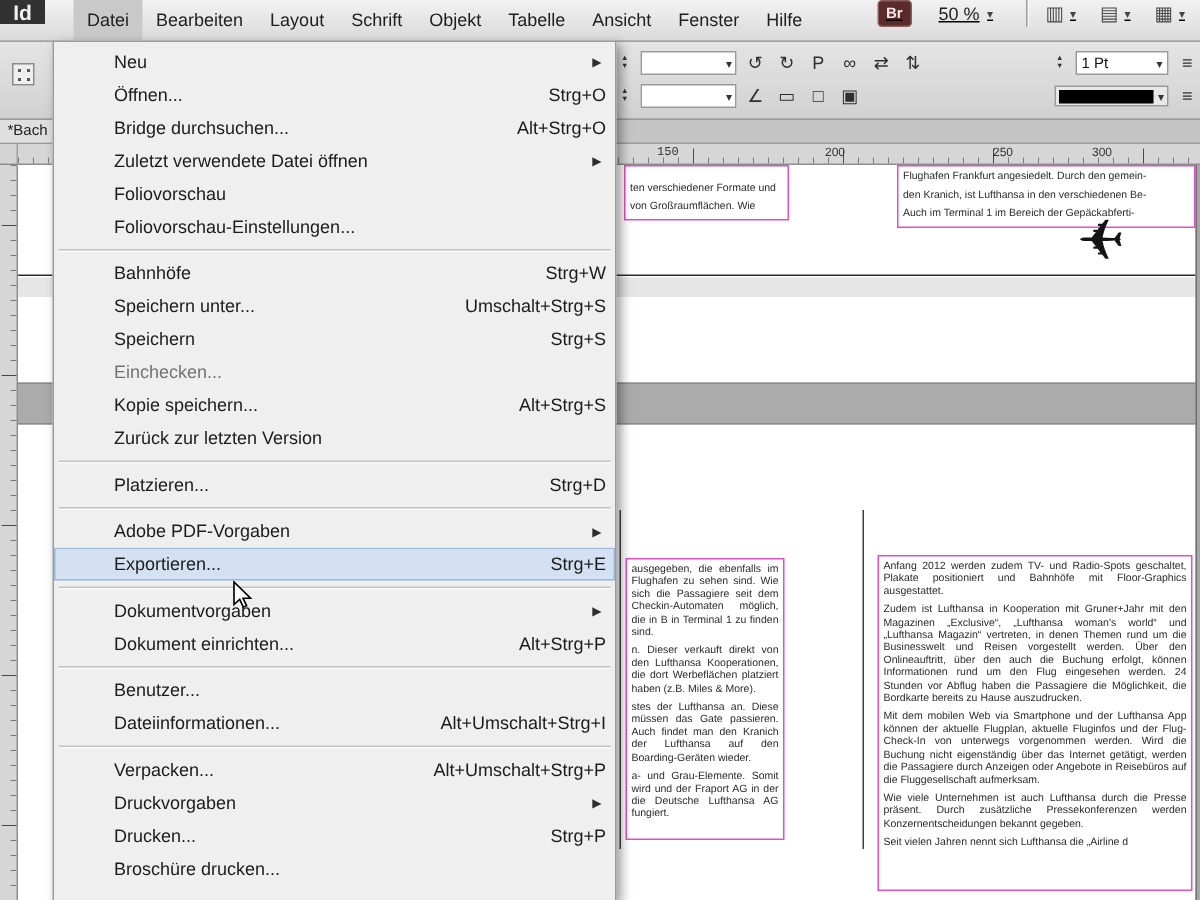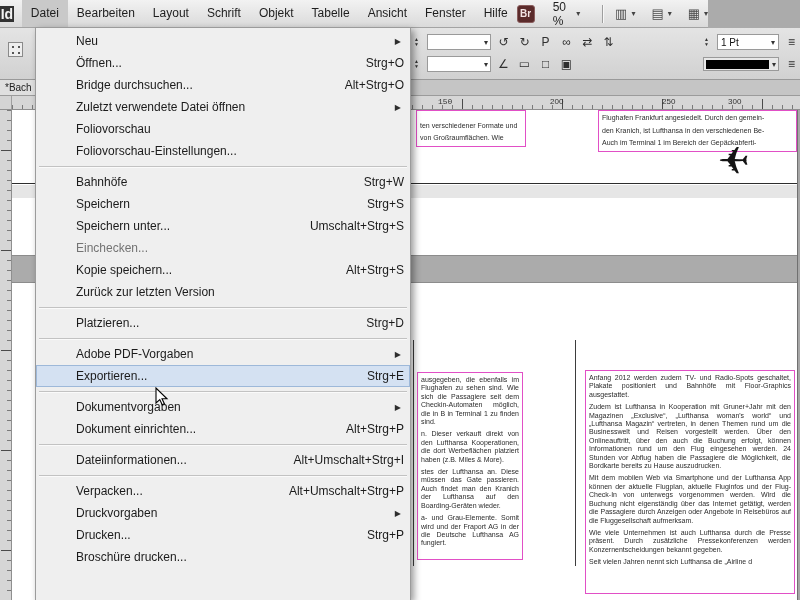--- a/index.html
+++ b/index.html
@@ -1,29 +1,29 @@
 <!DOCTYPE html>
 <html style="--pink: #e14fc6; --hl: #d4e1f2; --pb: #ababab; --br-bg: #5b2b2b;"><head>
 <meta charset="utf-8">
 <style>
   *{margin:0;padding:0;box-sizing:border-box;}
   html,body{width:800px;height:600px;}
   body{font-family:"Liberation Sans","DejaVu Sans",sans-serif;background:#9a9a9a;}
   #app{position:relative;width:800px;height:600px;overflow:hidden;background:#ababab;}
 
   
-  #menubar{position:absolute;top:0;left:0;width:708px;height:28px;
+  #menubar{position:absolute;top:0;left:0;width:800px;height:28px;
     background:linear-gradient(#f2f2f2,#dadada);border-bottom:1px solid #a3a3a3;
-    display:flex;align-items:center;z-index:6;}
+    display:flex;align-items:flex-start;z-index:6;gap:11px;}
   #logo{width:30px;background:#323232;color:#f2f2f2;font-weight:bold;font-size:14px;
     display:flex;align-items:center;justify-content:center;}
   #menubar-items{display:flex;margin-left:8px;}
   .mb-item{padding:0 9px;font-size:12px;line-height:27px;color:#1e1e1e;}
   .mb-item.active{background:#c9c9c9;}
-  #menubar-right{margin-left:auto;display:flex;align-items:center;}
+  #menubar-right{margin-left:auto;display:flex;align-items:center;padding-right:10px;text-decoration:underline;}
   #br-badge{width:23px;height:18px;background:var(--br-bg,#5b2b2b);border:1px solid #8a5d5d;
     border-radius:3px;color:#f3e4e4;font-size:10px;font-weight:bold;
     display:inline-flex;align-items:center;justify-content:center;margin-right:18px;}
   #zoom-control{display:inline-flex;align-items:center;font-size:12px;color:#1e1e1e;gap:5px;margin-right:10px;}
   .ab-arrow{font-size:8px;color:#444;}
   .vsep{width:1px;height:18px;background:#9e9e9e;box-shadow:1px 0 0 #f7f7f7;margin:0 12px;}
   #appbar-groups{display:inline-flex;gap:16px;}
   .ab-group{display:inline-flex;align-items:center;gap:4px;}
   .ab-icon{font-size:13px;color:#4a4a4a;}
 
@@ -264,26 +264,26 @@
         </div>
         <div class="mi">
           <span class="lbl">Foliovorschau-Einstellungen...</span>
         </div>
         <div class="msep"></div>
         <div class="mi">
           <span class="lbl">Bahnhöfe</span>
           <span class="sc">Strg+W</span>
         </div>
         <div class="mi">
+          <span class="lbl">Speichern unter...</span>
+          <span class="sc">Umschalt+Strg+S</span>
+        </div>
+        <div class="mi">
           <span class="lbl">Speichern</span>
           <span class="sc">Strg+S</span>
-        </div>
-        <div class="mi">
-          <span class="lbl">Speichern unter...</span>
-          <span class="sc">Umschalt+Strg+S</span>
         </div>
         <div class="mi dis">
           <span class="lbl">Einchecken...</span>
         </div>
         <div class="mi">
           <span class="lbl">Kopie speichern...</span>
           <span class="sc">Alt+Strg+S</span>
         </div>
         <div class="mi">
           <span class="lbl">Zurück zur letzten Version</span>
@@ -306,20 +306,23 @@
         <div class="mi">
           <span class="lbl">Dokumentvorgaben</span>
           <span class="arr">▶</span>
         </div>
         <div class="mi">
           <span class="lbl">Dokument einrichten...</span>
           <span class="sc">Alt+Strg+P</span>
         </div>
         <div class="msep"></div>
         <div class="mi">
+          <span class="lbl">Benutzer...</span>
+        </div>
+        <div class="mi">
           <span class="lbl">Dateiinformationen...</span>
           <span class="sc">Alt+Umschalt+Strg+I</span>
         </div>
         <div class="msep"></div>
         <div class="mi">
           <span class="lbl">Verpacken...</span>
           <span class="sc">Alt+Umschalt+Strg+P</span>
         </div>
         <div class="mi">
           <span class="lbl">Druckvorgaben</span>

